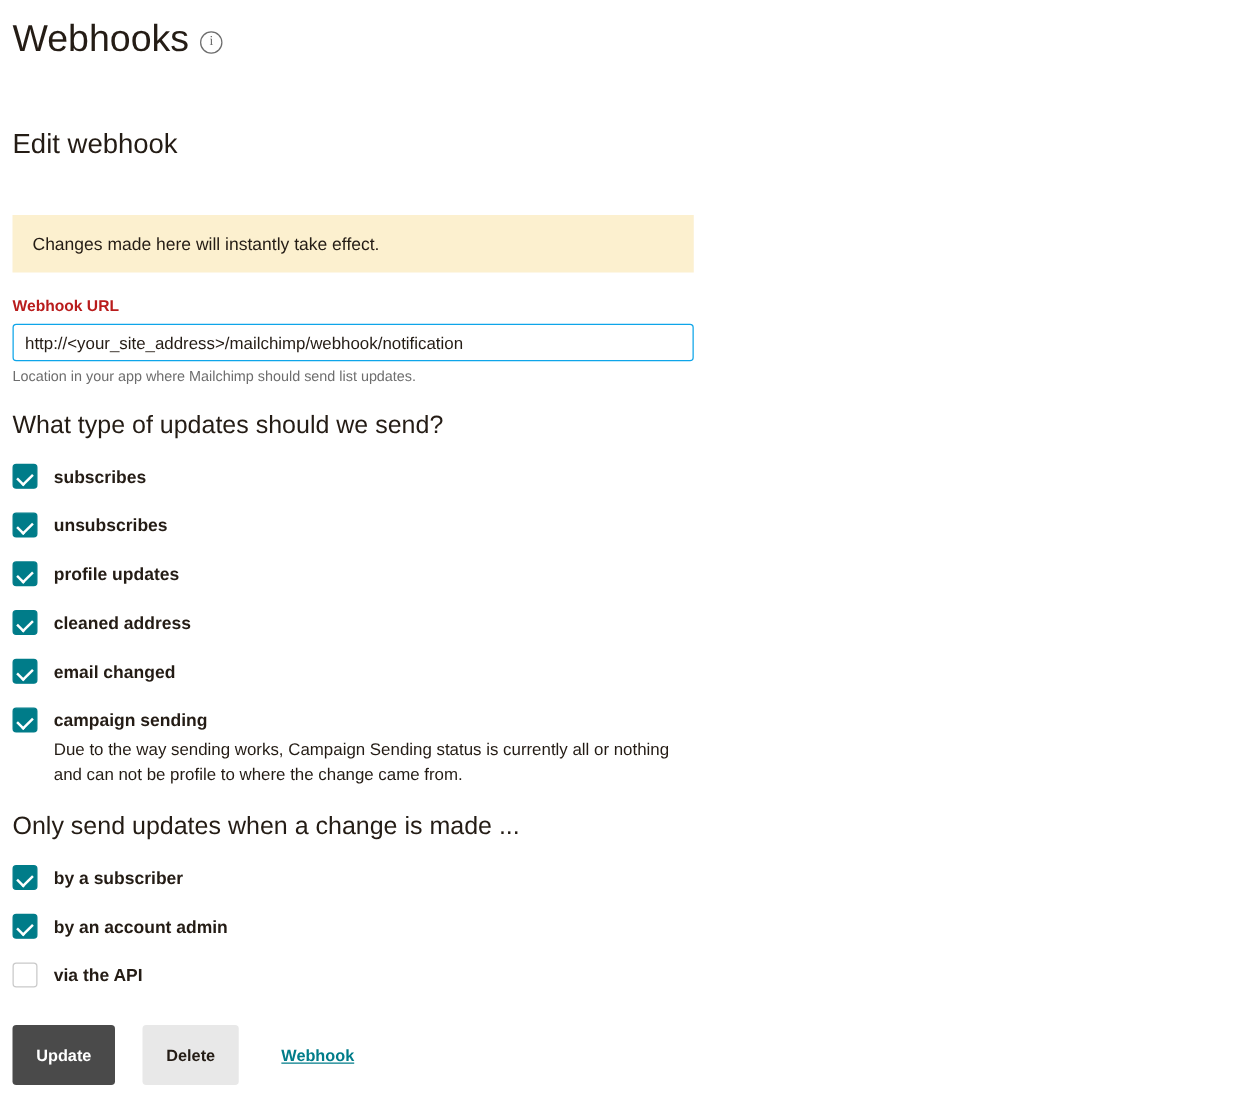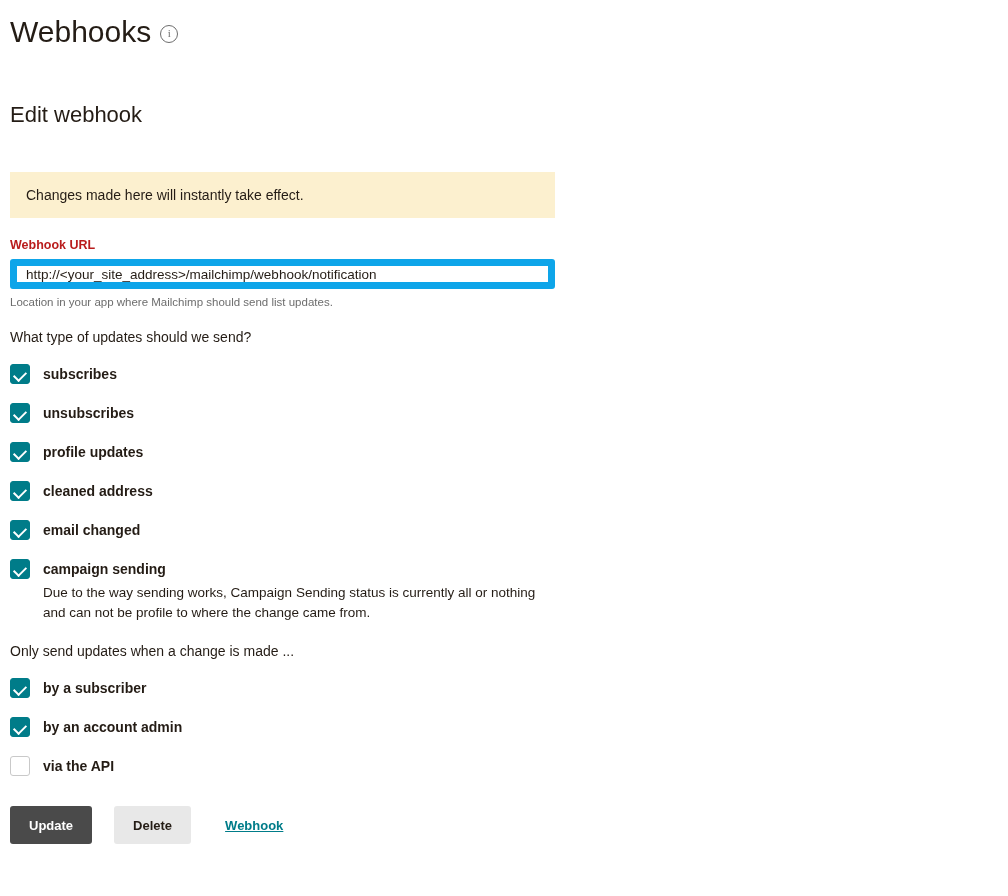--- a/index.html
+++ b/index.html
@@ -61,36 +61,36 @@
     font-size: 12.5px;
     font-weight: bold;
     margin-top: 20px;
     color: #b91c1c;
   }
   .text-input {
     margin-top: 7px;
     width: 545px;
     height: 30px;
     box-sizing: border-box;
-    border: 7px solid #0ea5e9;
+    border: 1px solid #0ea5e9;
     border-radius: 3px;
     font-size: 13.5px;
     font-family: "Liberation Sans", sans-serif;
     color: #241c15;
     padding: 0 9px;
     background: #fff;
     outline: none;
   }
   .help-text {
     font-size: 11.5px;
     color: #6d6d6d;
     margin-top: 7px;
   }
   .question {
-    font-size: 14px;
+    font-size: 20px;
     color: #241c15;
     margin-top: 21px;
   }
   .check-row {
     display: flex;
     align-items: flex-start;
     margin-top: 19px;
   }
   .checkbox {
     width: 20px;
@@ -143,21 +143,21 @@
     margin-top: 30px;
     gap: 14px;
   }
   .btn {
     font-family: "Liberation Sans", sans-serif;
     font-size: 13px;
     font-weight: bold;
     border: none;
     border-radius: 3px;
     cursor: pointer;
-    height: 38px;
+    height: 48px;
     padding: 0 19px;
   }
   .btn-primary {
     background: #4a4a4a;
     color: #ffffff;
   }
   .btn-secondary {
     background: #e8e8e8;
     color: #241c15;
     margin-left: 8px;

